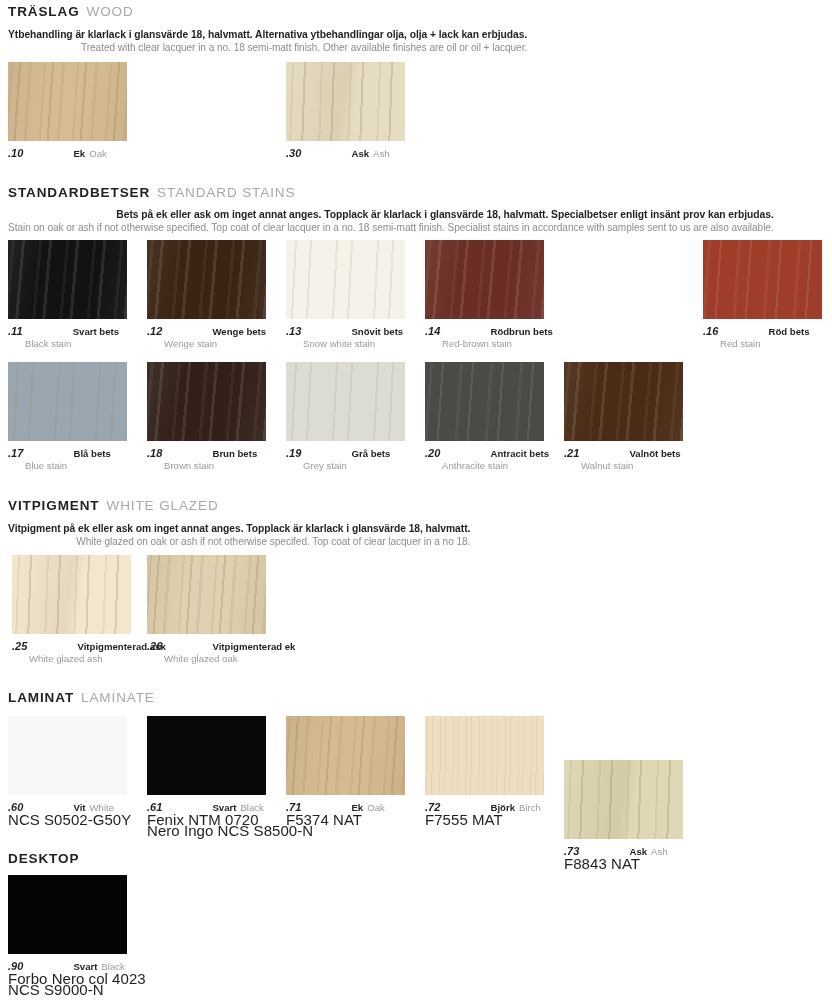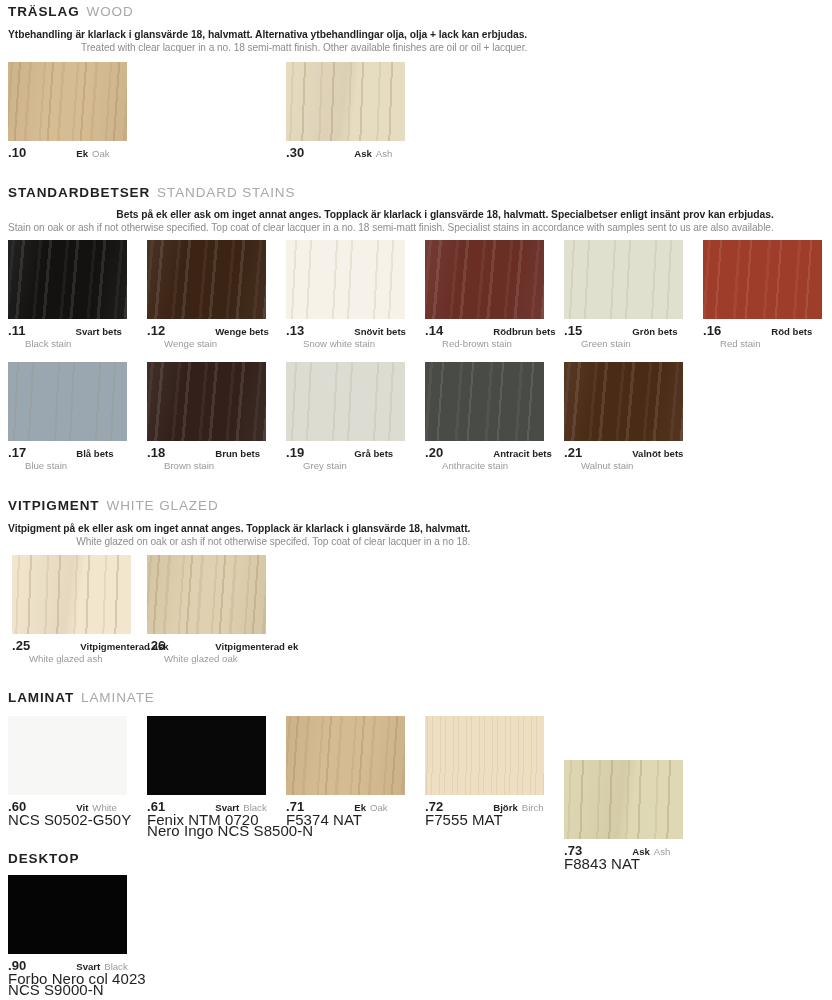--- a/index.html
+++ b/index.html
@@ -70,24 +70,25 @@
     overflow: hidden;
     background-color: #cccccc;
   }
 
   .chip-label {
     margin-top: 5px;
     white-space: nowrap;
     line-height: 11.6px;
   }
   .chip-label .code {
-    font-size: 13px;
+    font-size: 11px;
     font-weight: bold;
     color: #231f20;
     letter-spacing: 0.05px;
+    font-style: italic;
   }
   .chip-label .name {
     font-size: 9.6px;
     font-weight: bold;
     color: #231f20;
     margin-left: 4px;
     padding-left: 46px;
   }
   .chip-label .en {
     font-size: 9.6px;
@@ -173,29 +174,20 @@
     </div>
     <div class="swatch-cell" style="left: 425px; top: 240px;">
       <div class="chip" style="width: 119px; height: 79px; background-color: rgb(106, 46, 37);">
         <div class="grain" style="background-image: repeating-linear-gradient(95deg, transparent 0px, transparent 4px, rgba(255, 255, 255, 0.05) 4px, rgba(255, 255, 255, 0.05) 7px, transparent 7px, transparent 14px, rgba(255, 255, 255, 0.1) 14px, rgba(255, 255, 255, 0.1) 17px, transparent 17px, transparent 27px), linear-gradient(102deg, rgba(255, 255, 255, 0.07) 0%, transparent 30%, transparent 70%, rgba(255, 255, 255, 0.05) 100%);"></div>
       </div>
       <div class="chip-label">
         <div><span class="code">.14</span><span class="name">Rödbrun bets</span></div>
         <span class="sub">Red-brown stain</span>
       </div>
     </div>
-    <div class="swatch-cell" style="left: 564px; top: 240px;">
-      <div class="chip" style="width: 119px; height: 79px; background-color: rgb(223, 225, 206);">
-        <div class="grain" style="background-image: repeating-linear-gradient(93deg, transparent 0px, transparent 9px, rgba(150, 120, 75, 0.13) 9px, rgba(150, 120, 75, 0.13) 11px, transparent 11px, transparent 24px, rgba(150, 120, 75, 0.13) 24px, rgba(150, 120, 75, 0.13) 26px, transparent 26px, transparent 41px);"></div>
-      </div>
-      <div class="chip-label">
-        <div><span class="code">.15</span><span class="name">Grön bets</span></div>
-        <span class="sub">Green stain</span>
-      </div>
-    </div>
     <div class="swatch-cell" style="left: 703px; top: 240px;">
       <div class="chip" style="width: 119px; height: 79px; background-color: rgb(159, 61, 43);">
         <div class="grain" style="background-image: repeating-linear-gradient(94deg, transparent 0px, transparent 5px, rgba(255, 255, 255, 0.05) 5px, rgba(255, 255, 255, 0.05) 8px, transparent 8px, transparent 17px, rgba(255, 255, 255, 0.1) 17px, rgba(255, 255, 255, 0.1) 19px, transparent 19px, transparent 30px);"></div>
       </div>
       <div class="chip-label">
         <div><span class="code">.16</span><span class="name">Röd bets</span></div>
         <span class="sub">Red stain</span>
       </div>
     </div>
     <div class="swatch-cell" style="left: 8px; top: 362px;">

